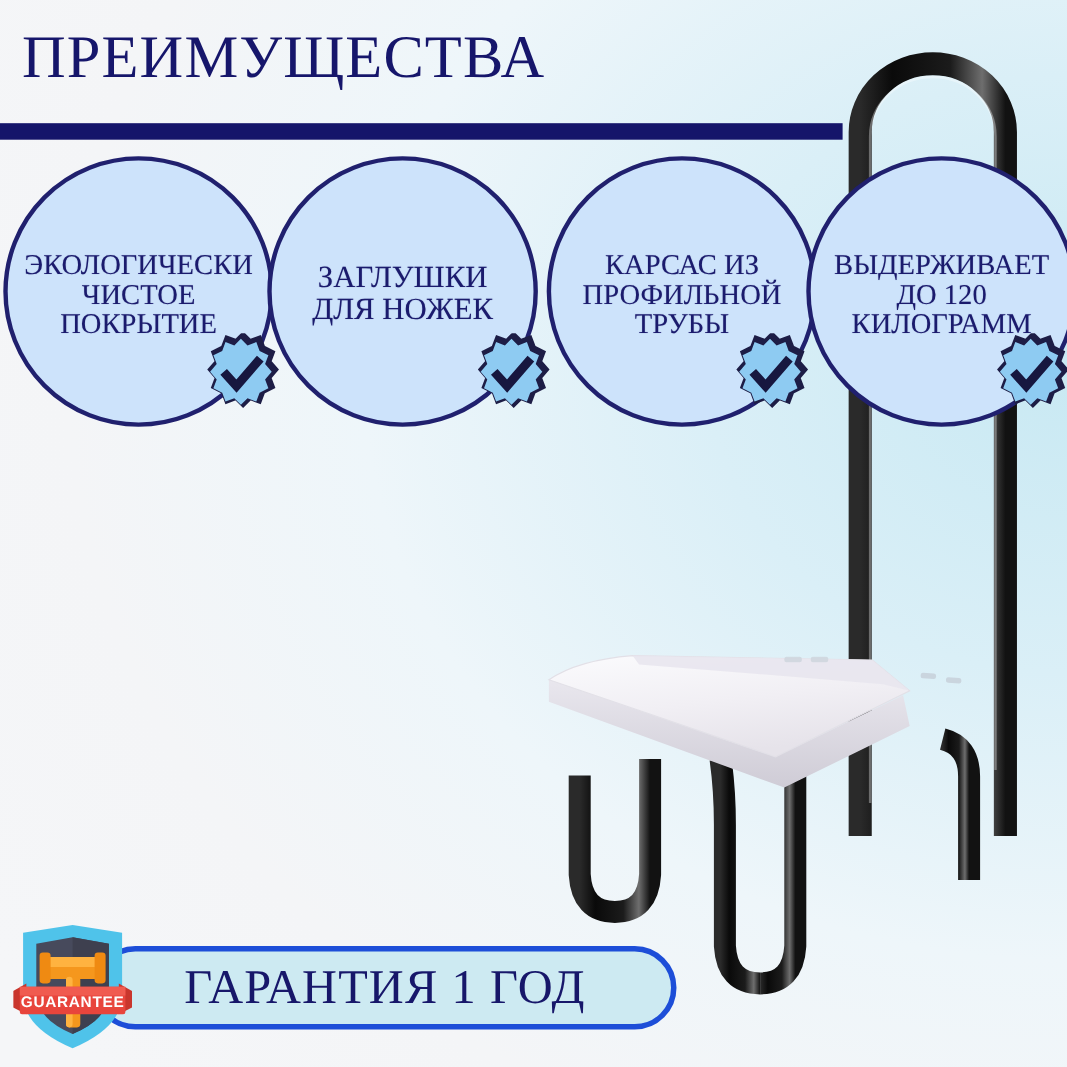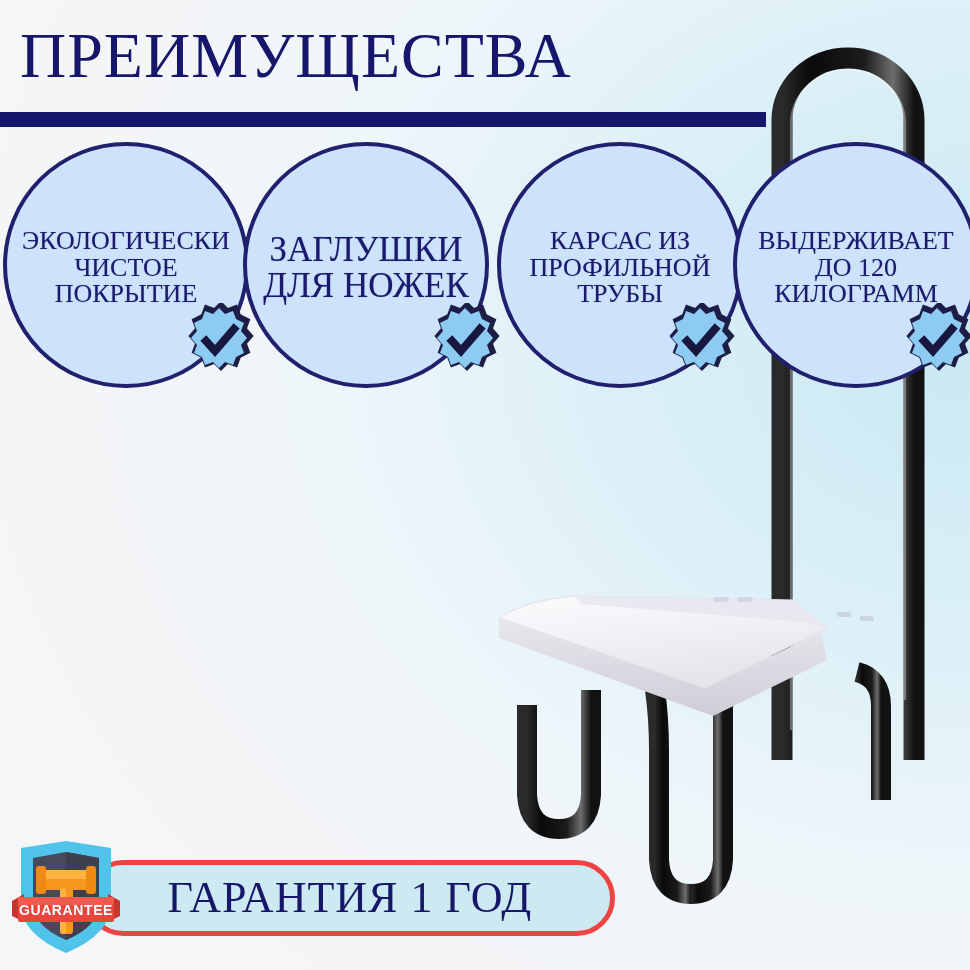--- a/index.html
+++ b/index.html
@@ -21,21 +21,21 @@
       radial-gradient(ellipse 120% 100% at 100% 35%, #c9e9f3 0%, #daeff7 28%, #eef6fa 55%, #f4f5f7 78%, #f5f6f8 100%);
   }
   .bg-hex {
     position: absolute; inset: 0;
     opacity: 1;
   }
   
   .title {
     position: absolute;
     left: 20px; top: 24px;
-    font-size: 64px;
+    font-size: 55px;
     line-height: 1;
     letter-spacing: 1px;
     color: #16166b;
     white-space: nowrap;
     font-weight: 400;
   }
   .title-rule {
     position: absolute;
     left: 0px; top: 112px;
     width: 766px; height: 15px;
@@ -52,21 +52,21 @@
     align-items: center;
     justify-content: center;
   }
   .circle-label {
     position: absolute;
     left: -22px; right: -22px;
     top: 50%;
     transform: translateY(-46%);
     text-align: center;
     color: #1b1b6d;
-    font-size: 35px;
+    font-size: 28px;
     line-height: 1.02;
     letter-spacing: 0px;
     white-space: pre-line;
     text-shadow: 0 0 1px rgba(27,27,109,.35);
   }
   .c1 { left: 3px;   top: 142px; }
   .c2 { left: 243px; top: 142px; }
   .c3 { left: 497px; top: 142px; text-decoration: underline; }
   .c4 { left: 733px; top: 142px; }
   .c1 .circle-label { font-size: 26px; left: -30px; right: -30px; }
@@ -82,21 +82,21 @@
   .b3 { left: 665px; top: 303px; }
   .b4 { left: 902px; top: 303px; }
   
   .product { position: absolute; left: 455px; top: 0px; width: 515px; height: 970px; }
   
   .guarantee-pill {
     position: absolute;
     left: 85px; top: 860px;
     width: 530px; height: 76px;
     background: #cdeaf2;
-    border: 5px solid #ef4444;
+    border: 5px solid #1d4ed8;
     border-radius: 40px;
     display: flex;
     align-items: center;
     justify-content: center;
   }
   .guarantee-text {
     color: #17176a;
     font-size: 44px;
     letter-spacing: 1px;
     white-space: nowrap;

